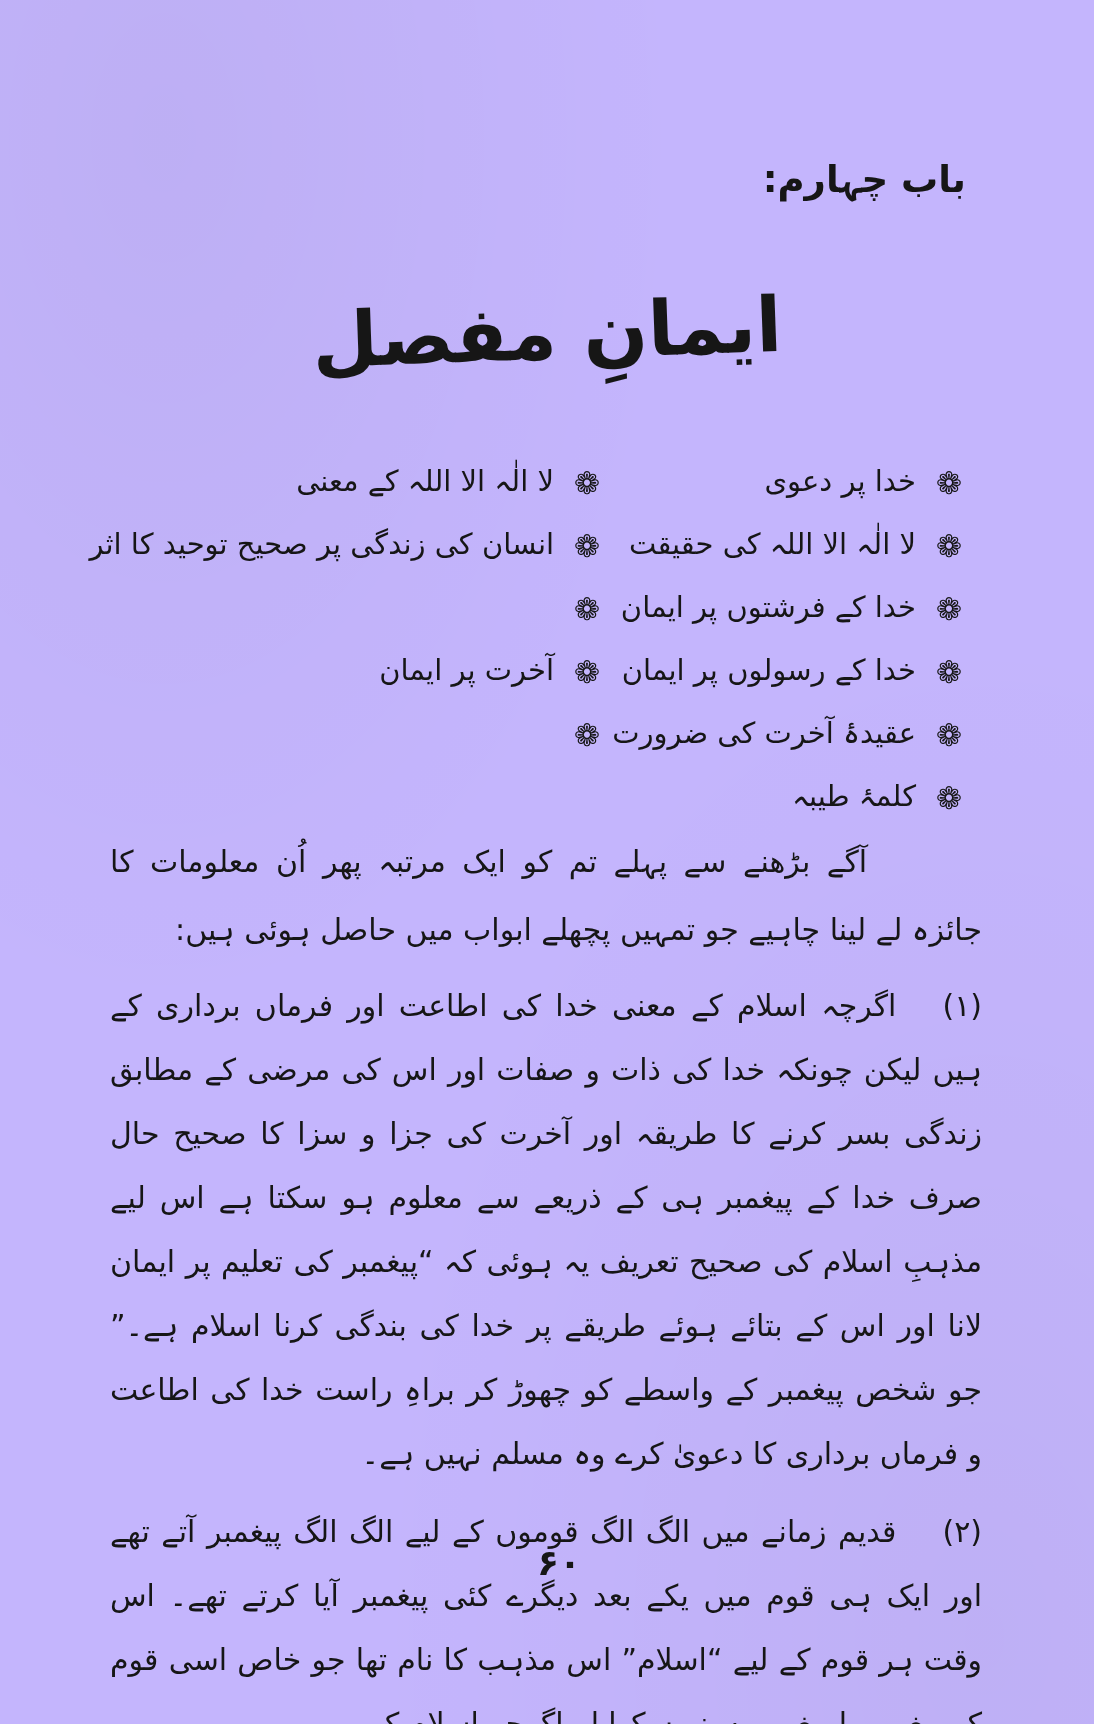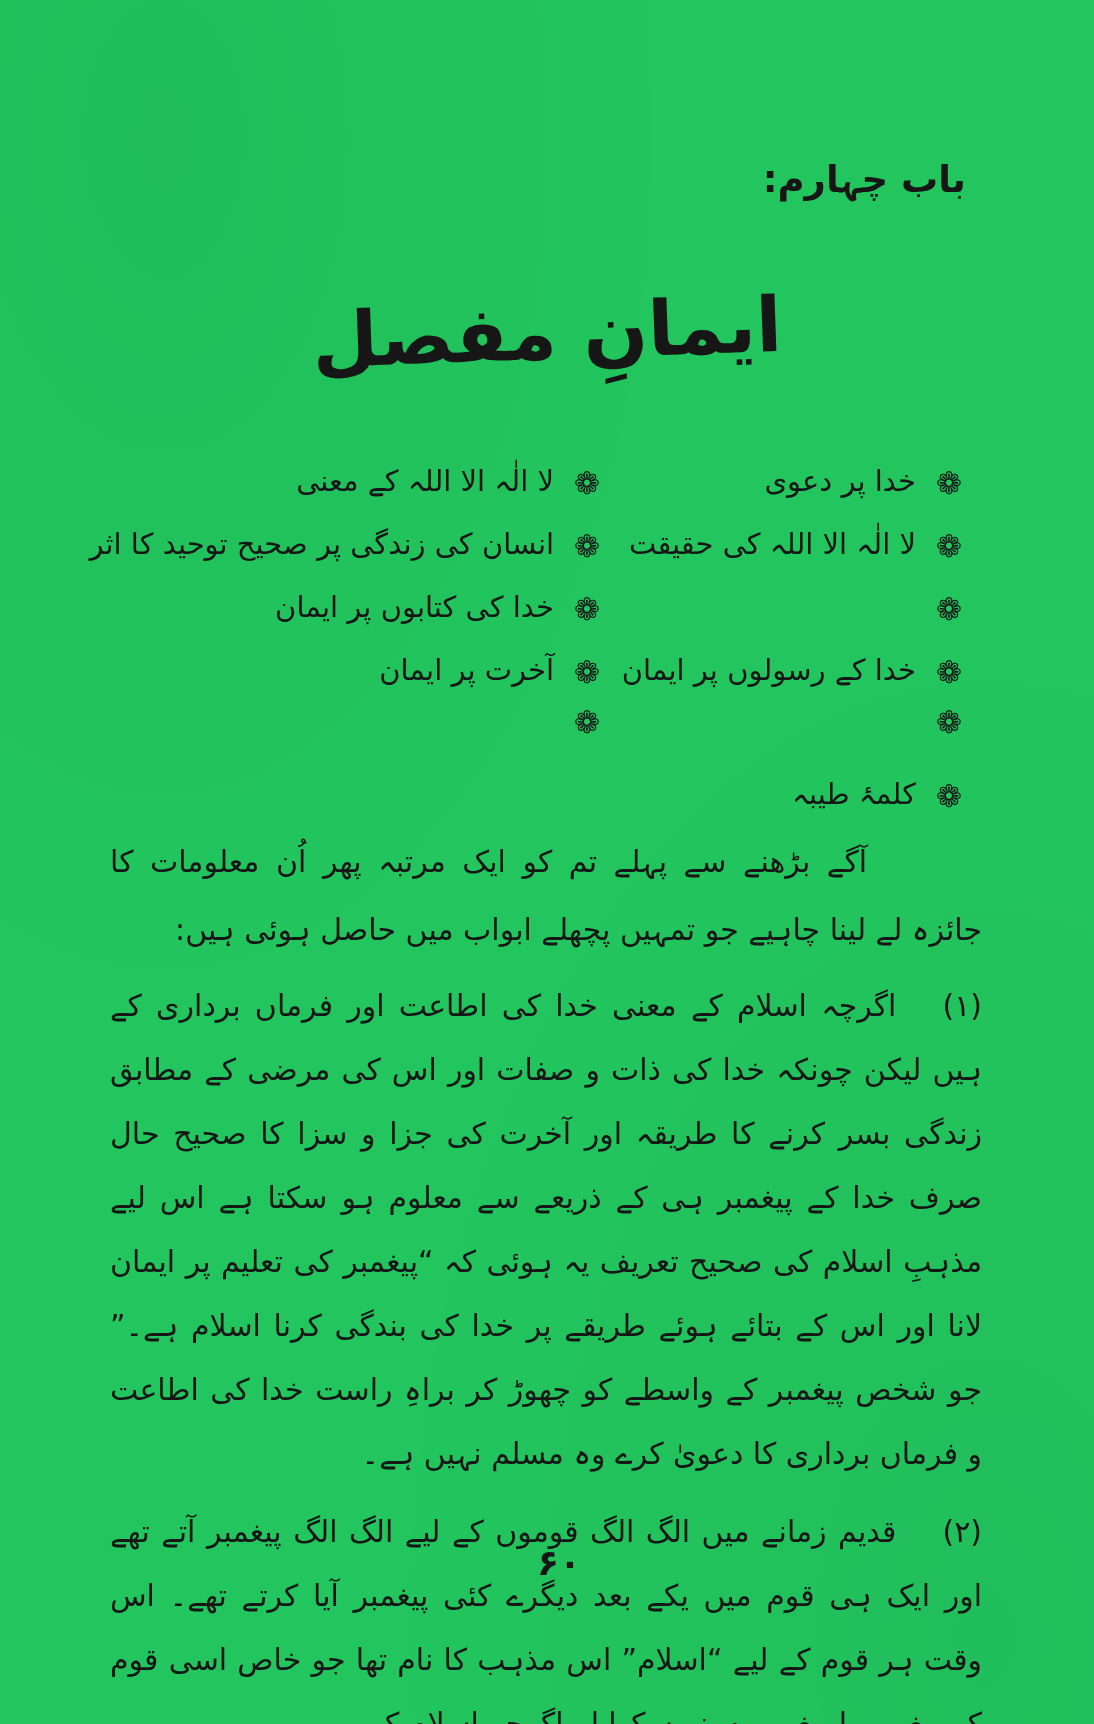--- a/index.html
+++ b/index.html
@@ -5,21 +5,21 @@
   html, body {
     margin: 0;
     padding: 0;
     background: #e8e8e6;
   }
   .page {
     position: relative;
     width: 1094px;
     height: 1724px;
     margin: 0 auto;
-    background: #22c55e;
+    background: #c4b5fd;
     color: #161616;
     font-family: "DejaVu Sans", sans-serif;
     direction: rtl;
     overflow: hidden;
   }
   
   .page::before {
     content: "";
     position: absolute;
     inset: 0;
@@ -131,39 +131,40 @@
           <span class="topic-label">لا الٰہ الا اللہ کی حقیقت</span>
         </div>
         <div class="topic-cell left">
           <span class="bullet">❁</span>
           <span class="topic-label">انسان کی زندگی پر صحیح توحید کا اثر</span>
         </div>
       </div>
       <div class="topic-row">
         <div class="topic-cell right">
           <span class="bullet">❁</span>
+          <span class="topic-label">خدا کے فرشتوں پر ایمان</span>
         </div>
         <div class="topic-cell left">
           <span class="bullet">❁</span>
-          <span class="topic-label">خدا کی کتابوں پر ایمان</span>
         </div>
       </div>
       <div class="topic-row">
         <div class="topic-cell right">
           <span class="bullet">❁</span>
           <span class="topic-label">خدا کے رسولوں پر ایمان</span>
         </div>
         <div class="topic-cell left">
           <span class="bullet">❁</span>
           <span class="topic-label">آخرت پر ایمان</span>
         </div>
       </div>
       <div class="topic-row">
         <div class="topic-cell right">
           <span class="bullet">❁</span>
+          <span class="topic-label">عقیدۂ آخرت کی ضرورت</span>
         </div>
         <div class="topic-cell left">
           <span class="bullet">❁</span>
         </div>
       </div>
       <div class="topic-row">
         <div class="topic-cell right">
           <span class="bullet">❁</span>
           <span class="topic-label">کلمۂ طیبہ</span>
         </div>

